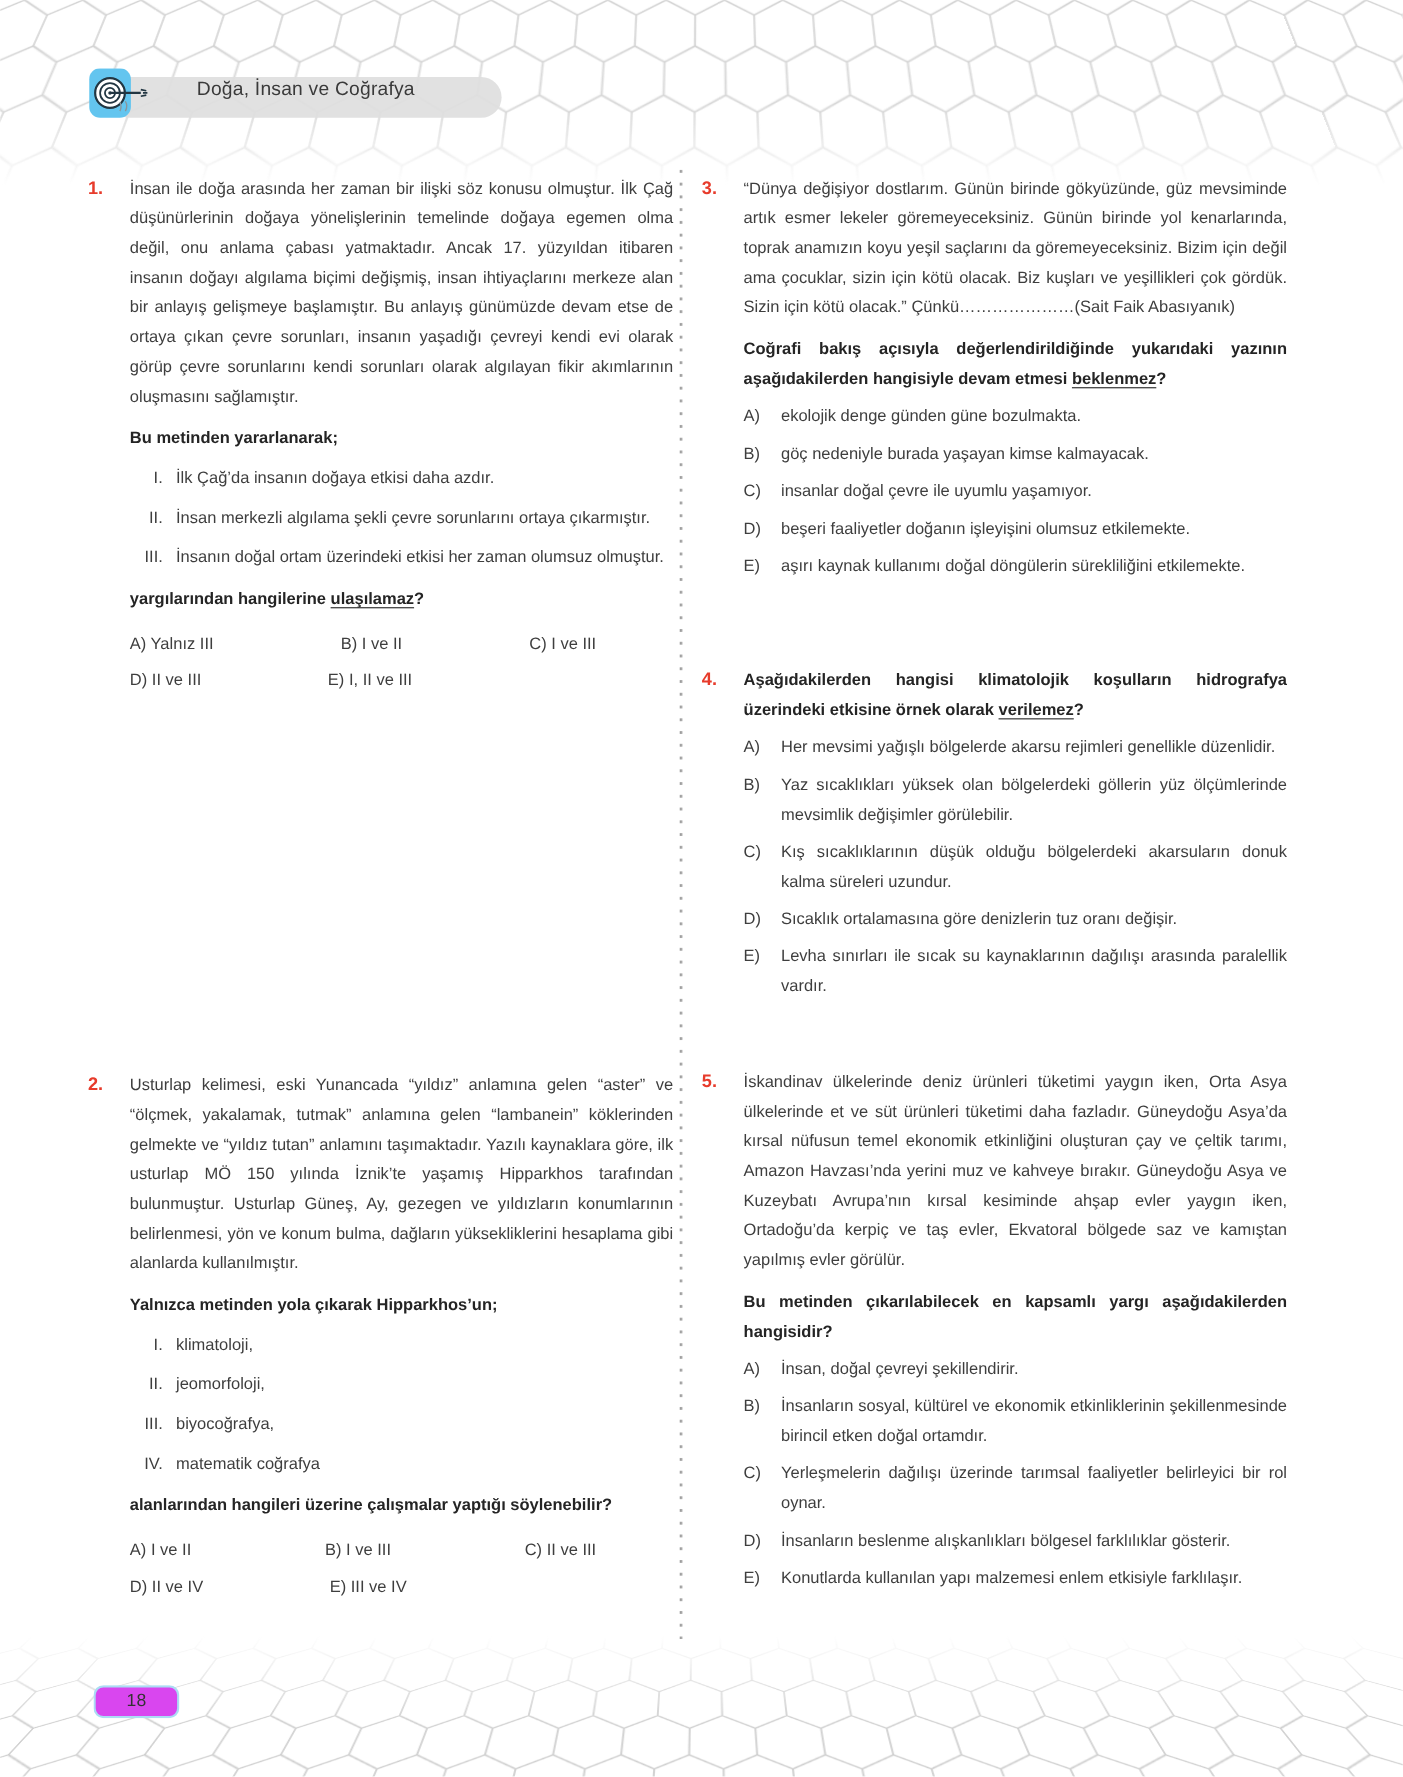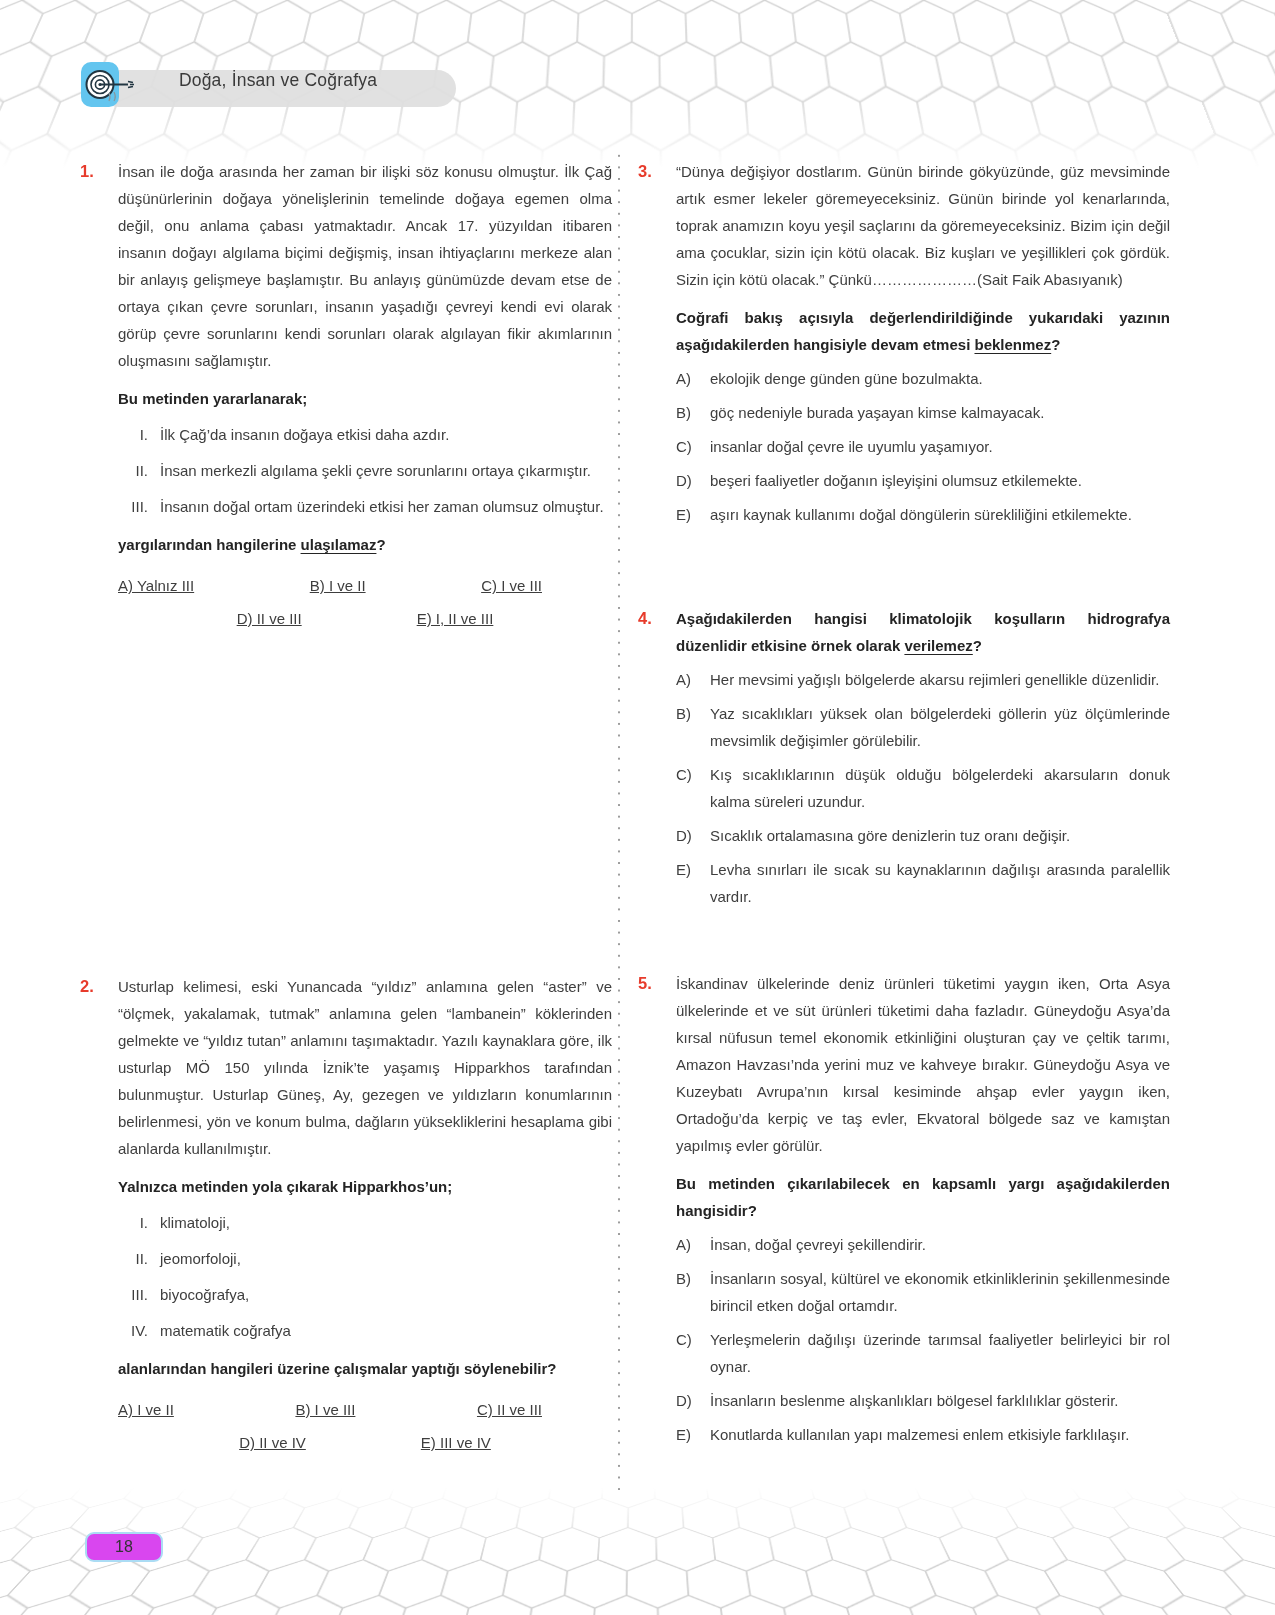--- a/index.html
+++ b/index.html
@@ -47,23 +47,23 @@
   .qnum{flex:0 0 38px;color:var(--red);font-weight:700;font-size:16.5px;line-height:27px;}
   .qcontent{flex:1;min-width:0;}
   .body-text,.stem,.opt,.opt-row,.roman-item{font-size:15px;line-height:27px;}
   .body-text{text-align:justify;color:var(--ink);}
   .stem{font-weight:700;color:var(--ink-bold);text-align:justify;margin-top:11px;}
   .stem.first{margin-top:0;}
   .u{text-decoration:underline;text-underline-offset:3px;}
   .roman-item{display:flex;margin-top:9px;color:var(--ink);}
   .roman-label{flex:0 0 30px;text-align:right;margin-right:12px;}
   .roman-text{flex:1;text-align:justify;}
-  .opt-row{display:flex;color:var(--ink);text-decoration:underline;}
+  .opt-row{display:flex;color:var(--ink);}
   .opt-row.r1{justify-content:space-between;padding-right:70px;margin-top:14px;}
-  .opt-row.r2{justify-content:center;gap:115px;margin-top:6px;}
+  .opt-row.r2{gap:115px;margin-top:6px;}
   .options{margin-top:6px;}
   .opt{display:flex;margin-top:7px;color:var(--ink);}
   .opt-label{flex:0 0 34px;}
   .opt-text{flex:1;text-align:justify;}
   
   .page-number-box{
     position:absolute;left:85px;top:1532px;width:78px;height:30px;
     border:2px solid #abdcf4;border-radius:9px;background:#d946ef;
     display:flex;align-items:center;justify-content:center;
     font-size:16px;color:#333;z-index:2;
@@ -202,21 +202,21 @@
         <span class="opt-label">E)</span>
         <span class="opt-text">aşırı kaynak kullanımı doğal döngülerin sürekliliğini etkilemekte.</span>
       </div>
     </div>
   </div>
 </article>
 
 <article class="question q-right" style="top:605px">
   <div class="qnum">4.</div>
   <div class="qcontent">
-    <p class="stem first"><span>Aşağıdakilerden hangisi klimatolojik koşulların hidrografya düzenlidir etkisine örnek olarak </span><span class="u">verilemez</span><span>?</span></p>
+    <p class="stem first"><span>Aşağıdakilerden hangisi klimatolojik koşulların hidrografya üzerindeki etkisine örnek olarak </span><span class="u">verilemez</span><span>?</span></p>
     <div class="options">
       <div class="opt">
         <span class="opt-label">A)</span>
         <span class="opt-text">Her mevsimi yağışlı bölgelerde akarsu rejimleri genellikle düzenlidir.</span>
       </div>
       <div class="opt">
         <span class="opt-label">B)</span>
         <span class="opt-text">Yaz sıcaklıkları yüksek olan bölgelerdeki göllerin yüz ölçümlerinde mevsimlik değişimler görülebilir.</span>
       </div>
       <div class="opt">

